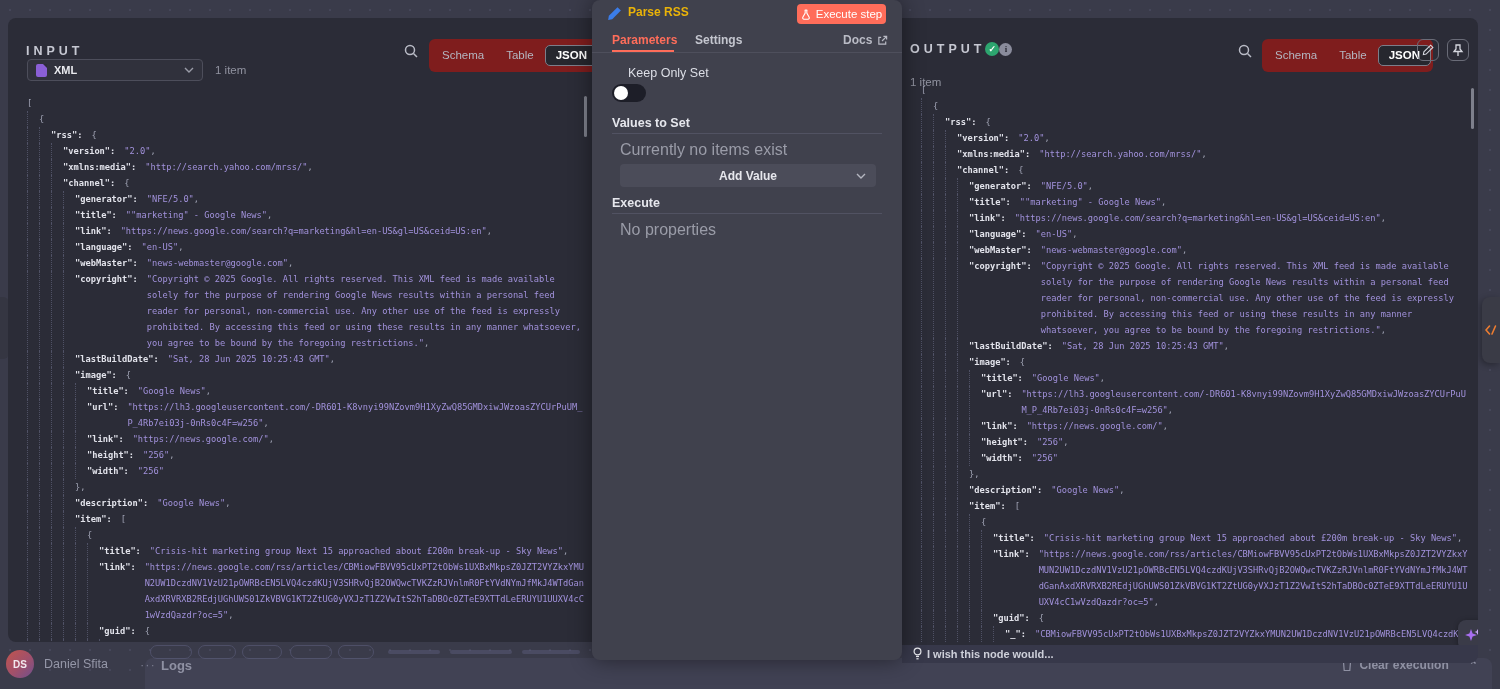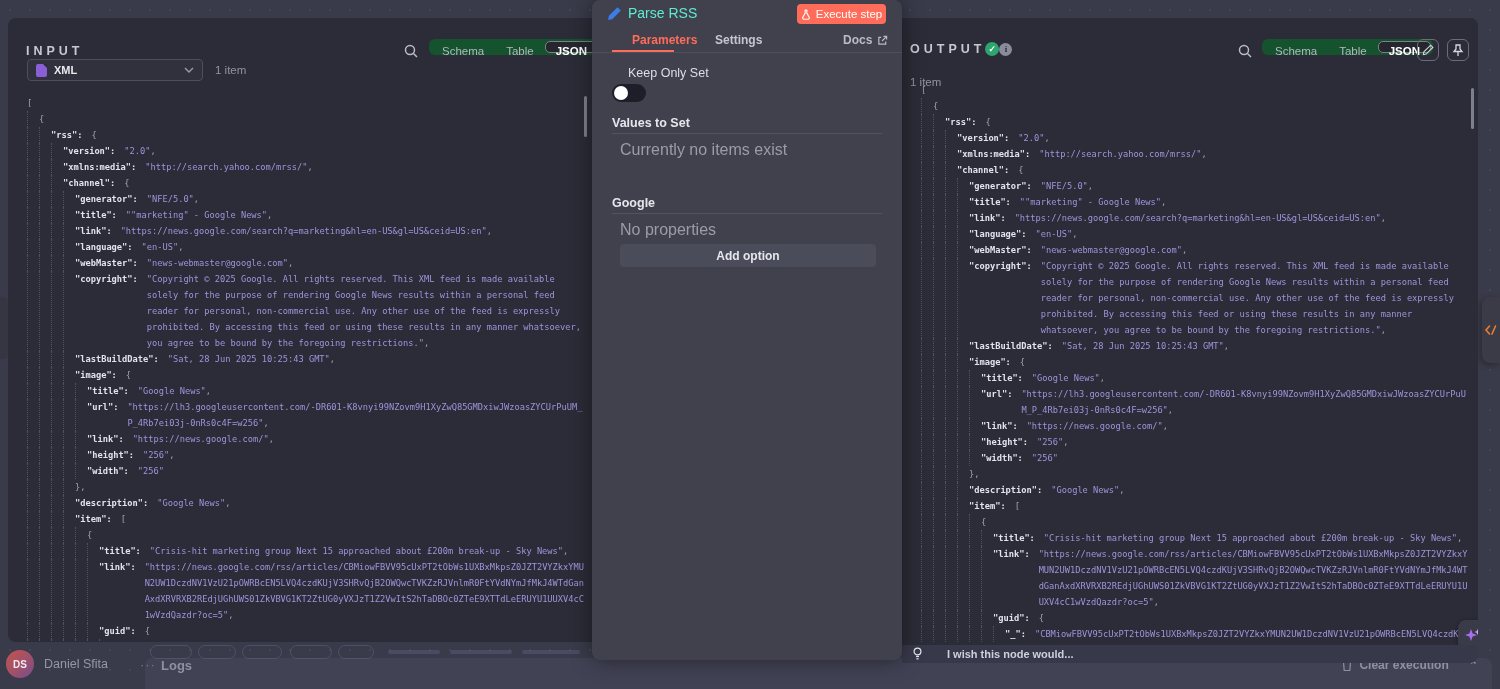--- a/index.html
+++ b/index.html
@@ -24,27 +24,27 @@
   .user-dots{color:#787a8c;font-size:13px;letter-spacing:1px;margin-left:22px;}
   .ghost-row{left:150px;top:645px;height:14px;opacity:.55;}
   .ghost-box{position:absolute;top:0;height:12px;border:1px solid #5f6180;border-radius:7px;}
   .ghost-dash{position:absolute;top:5px;height:4px;background:#6b6d92;border-radius:2px;opacity:.6;}
   .edge-tab-left{left:0;top:297px;width:9px;height:62px;background:#353642;border-radius:0 6px 6px 0;}
   .edge-tab-right{left:1482px;top:297px;width:18px;height:66px;background:#3a3b46;border-radius:8px 0 0 8px;display:flex;align-items:center;justify-content:center;box-shadow:-2px 2px 6px rgba(0,0,0,.3);}
 
   
   .input-panel{left:8px;top:18px;width:584px;height:624px;background:#2b2c37;border-radius:8px 0 0 8px;overflow:hidden;}
   .output-panel{left:902px;top:18px;width:576px;height:627px;background:#2b2c37;border-radius:0 8px 0 0;overflow:hidden;}
-  .wish-bar{left:902px;top:645px;width:576px;height:18px;background:#37384a;border-radius:0 0 8px 0;display:flex;align-items:center;gap:24px;padding-left:10px;box-sizing:border-box;}
+  .wish-bar{left:902px;top:645px;width:576px;height:18px;background:#37384a;border-radius:0 0 8px 0;display:flex;align-items:center;gap:4px;padding-left:10px;box-sizing:border-box;}
   .wish-text{color:#ced0da;font-size:11px;font-weight:600;}
   .mid-panel{left:592px;top:0;width:310px;height:660px;background:#40414d;border-radius:8px;box-shadow:0 0 22px rgba(0,0,0,.45);z-index:5;}
 
   
   .panel-title{font-size:12.5px;font-weight:700;letter-spacing:4px;color:#c6c8d2;}
-  .seg{display:flex;background:#14532d;border-radius:6px;padding:2px;height:16px;box-sizing:border-box;}
+  .seg{display:flex;align-items:center;background:#7f1d1d;border-radius:6px;padding:2px;height:33px;box-sizing:border-box;}
   .seg-item{padding:2px 10px;font-size:11.5px;color:#b4b6c0;border-radius:5px;border:1px solid transparent;line-height:15px;}
   .seg-item.active{background:#26272e;border-color:#7c7e8a;color:#ffffff;font-weight:700;}
   .icon-btn{width:22px;height:22px;border:1px solid #6a6c78;border-radius:6px;display:flex;align-items:center;justify-content:center;box-sizing:border-box;}
   .items-count{font-size:11.5px;color:#9193a0;}
 
   
   .src-select{left:19px;top:41px;width:176px;height:22px;border:1px solid #4d4e5b;border-radius:4px;background:#30313c;display:flex;align-items:center;box-sizing:border-box;padding:8px 8px;gap:7px;}
   .src-label{color:#e8e9ee;font-size:11px;font-weight:700;flex:1;}
   .file-ic{width:11px;height:13px;background:#8a5fd6;border-radius:2px;position:relative;}
   .file-ic:after{content:"";position:absolute;right:0;top:0;border-style:solid;border-width:0 4px 4px 0;border-color:transparent #2b2c37 transparent transparent;}
@@ -55,23 +55,23 @@
   .jg{flex:none;width:11px;align-self:stretch;border-left:1px dotted #4f5165;}
   .jk{flex:none;white-space:pre;color:#e2e3eb;font-weight:700;margin-right:9px;}
   .jval{flex:1;min-width:0;white-space:pre-wrap;}
   .jrow.nw .jval{white-space:pre;overflow:hidden;}
   .jv{color:#a292dc;}
   .jv.ba{word-break:break-all;}
   .jp{color:#a0a3b4;}
   .scroll-thumb{position:absolute;width:3px;border-radius:2px;background:#7e808c;}
 
   
-  .node-title{font-size:14px;font-weight:400;color:#5eead4;}
+  .node-title{font-size:12px;font-weight:700;color:#eab308;}
   .exec-btn{position:absolute;left:205px;top:4px;width:89px;height:20px;background:#ff6d5a;border-radius:4px;display:flex;align-items:center;justify-content:center;gap:5px;color:#fff;font-size:11.5px;font-weight:400;}
-  .tab{font-size:12px;font-weight:600;color:#c4c6cf;margin-left:20px;}
+  .tab{font-size:12px;font-weight:600;color:#c4c6cf;}
   .tab.active{color:#ff6d5a;}
   .tab-underline{position:absolute;left:20px;top:50px;width:62px;height:2px;background:#ff6d5a;}
   .mid-divider{position:absolute;left:0;top:52px;width:100%;height:1px;background:#4e4f5c;}
   .field-label{font-size:12.5px;color:#dcdee6;margin-left:16px;}
   .toggle{position:absolute;left:20px;top:84px;width:34px;height:18px;background:#1d1e28;border-radius:9px;}
   .toggle-knob{position:absolute;left:2px;top:2px;width:14px;height:14px;border-radius:50%;background:#ffffff;}
   .section-h{font-size:12.5px;font-weight:700;color:#e6e7ed;}
   .hairline{position:absolute;left:20px;width:270px;height:1px;background:#515262;}
   .muted{font-size:16px;color:#9a9ca8;}
   .add-btn{position:absolute;left:28px;width:256px;height:23px;background:#4b4c59;border-radius:4px;display:flex;align-items:center;justify-content:center;color:#e6e7ed;font-size:12px;font-weight:700;}
@@ -674,20 +674,23 @@
   <div class="mid-divider"></div>
 
   <div class="abs field-label" style="left:20px;top:66px">Keep Only Set</div>
   <div class="toggle">
       <div class="toggle-knob"></div>
     </div>
 
   <div class="abs section-h" style="left:20px;top:116px">Values to Set</div>
   <div class="hairline" style="top:133px"></div>
   <div class="abs muted" style="left:28px;top:141px">Currently no items exist</div>
-
-  <div class="abs section-h" style="left:20px;top:196px">Google</div>
+  <div class="add-btn" style="top:164px">
+    <span>Add Value</span>
+    <svg class="chev" width="10" height="6" viewBox="0 0 10 6">
+        <polyline points="1,1 5,5 9,1" fill="none" stroke="#b4b6c0" stroke-width="1.4"></polyline>
+      </svg>
+  </div>
+
+  <div class="abs section-h" style="left:20px;top:196px">Execute</div>
   <div class="hairline" style="top:213px"></div>
   <div class="abs muted" style="left:28px;top:221px">No properties</div>
-  <div class="add-btn" style="top:244px">
-    <span>Add option</span>
-  </div>
 </div>
 
 </body></html>

